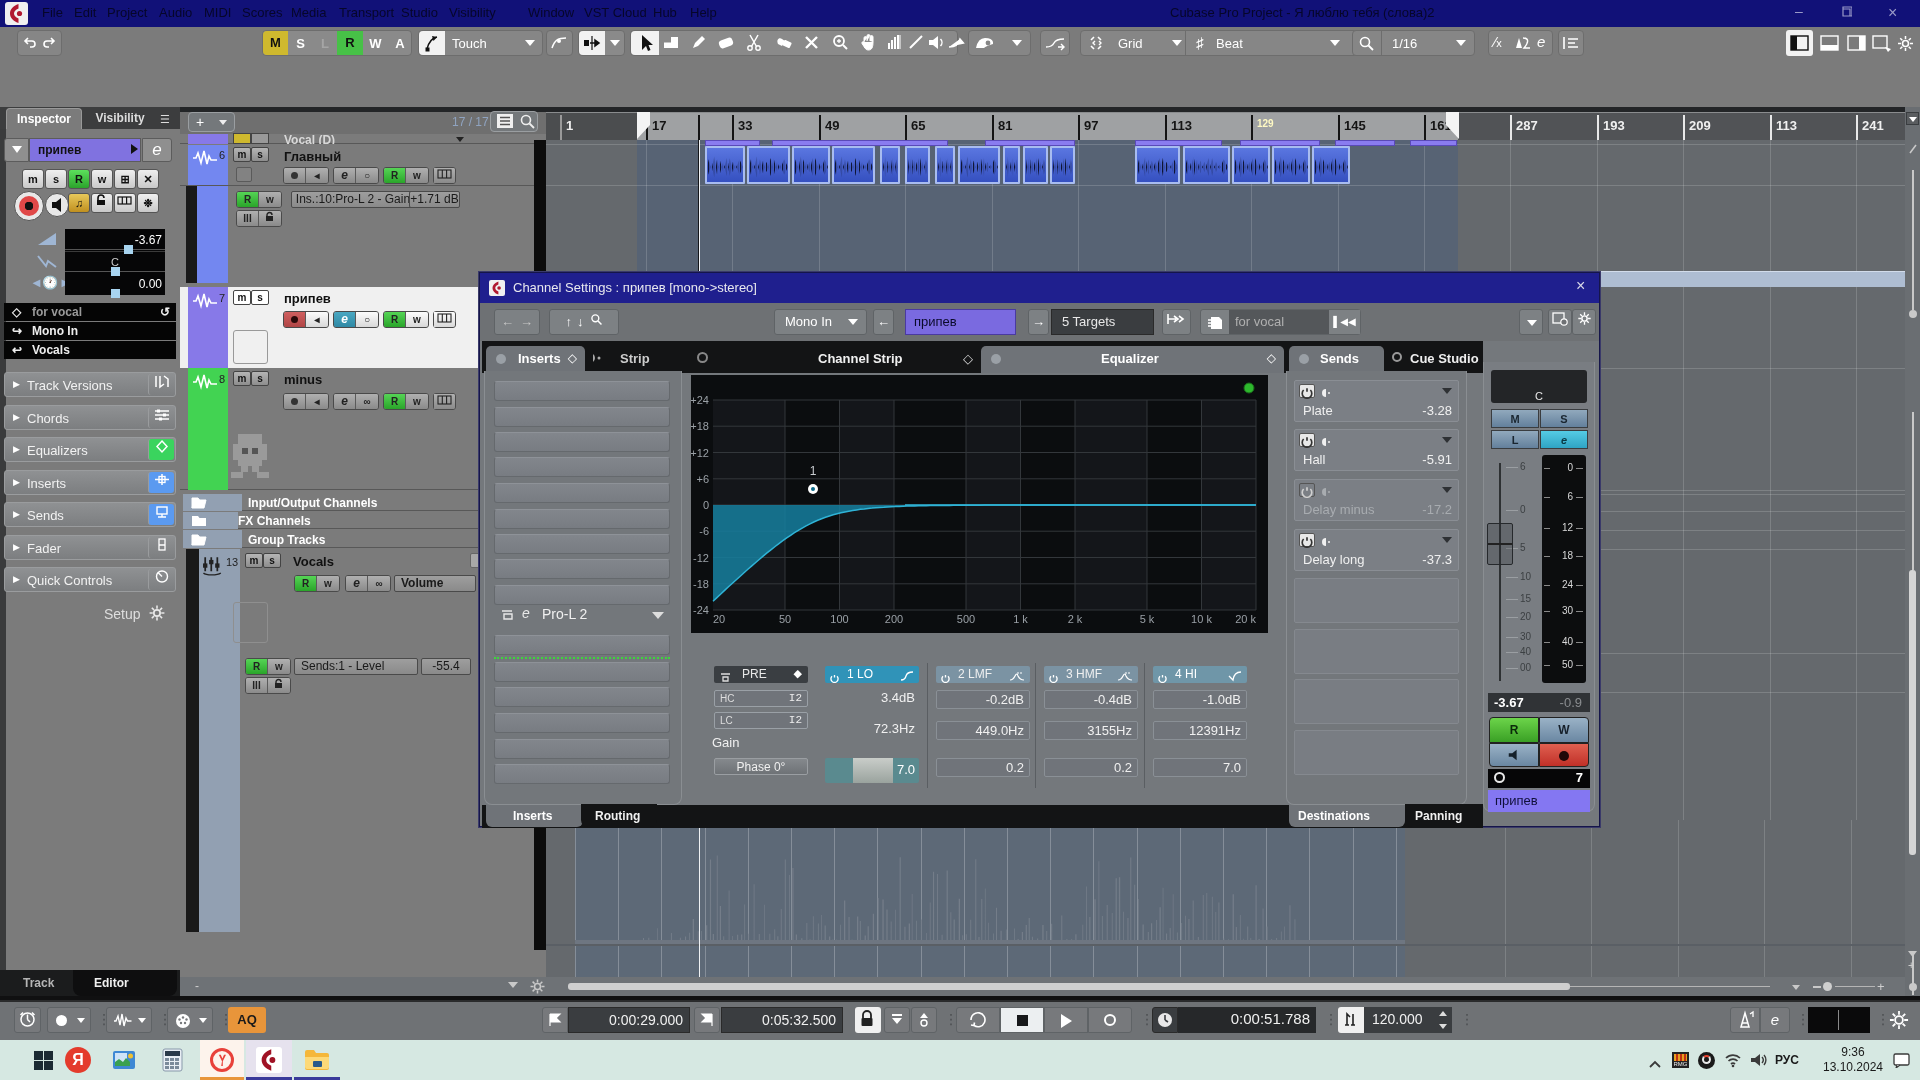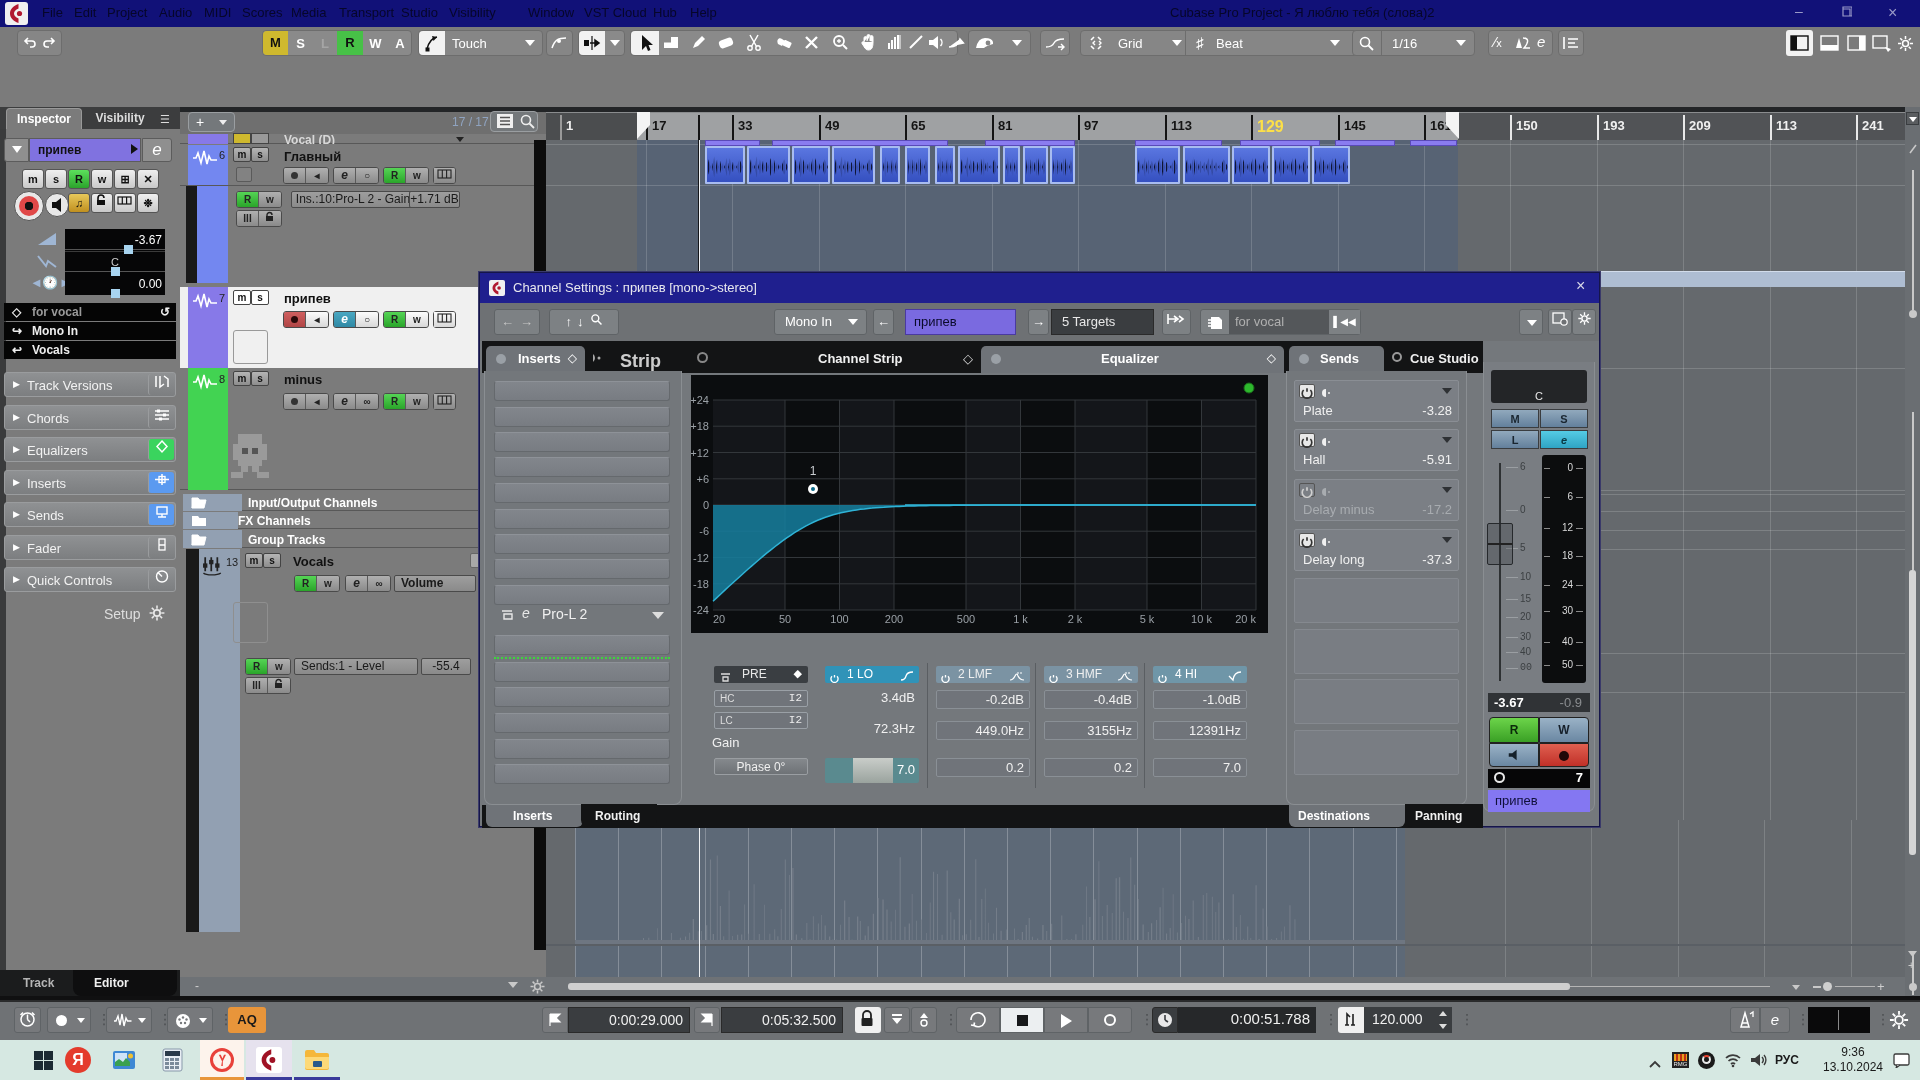--- a/index.html
+++ b/index.html
@@ -612,27 +612,27 @@
         <div class="abs" style="left:279px;top:11px;color:#141414;font-size:13px;font-weight:bold;">49</div>
         <div class="abs" style="left:359px;top:8px;width:2px;height:25px;background:#141414;"></div>
         <div class="abs" style="left:365px;top:11px;color:#141414;font-size:13px;font-weight:bold;">65</div>
         <div class="abs" style="left:446px;top:8px;width:2px;height:25px;background:#141414;"></div>
         <div class="abs" style="left:452px;top:11px;color:#141414;font-size:13px;font-weight:bold;">81</div>
         <div class="abs" style="left:532px;top:8px;width:2px;height:25px;background:#141414;"></div>
         <div class="abs" style="left:538px;top:11px;color:#141414;font-size:13px;font-weight:bold;">97</div>
         <div class="abs" style="left:619px;top:8px;width:2px;height:25px;background:#141414;"></div>
         <div class="abs" style="left:625px;top:11px;color:#141414;font-size:13px;font-weight:bold;">113</div>
         <div class="abs" style="left:705px;top:8px;width:2px;height:25px;background:#141414;"></div>
-        <div class="abs" style="left:711px;top:11px;color:#fde047;font-size:16px;font-weight:bold;">129</div>
+        <div class="abs" style="left:711px;top:11px;color:#fef9c3;font-size:10px;font-weight:bold;">129</div>
         <div class="abs" style="left:792px;top:8px;width:2px;height:25px;background:#141414;"></div>
         <div class="abs" style="left:798px;top:11px;color:#141414;font-size:13px;font-weight:bold;">145</div>
         <div class="abs" style="left:878px;top:8px;width:2px;height:25px;background:#141414;"></div>
         <div class="abs" style="left:884px;top:11px;color:#141414;font-size:13px;font-weight:bold;">161</div>
         <div class="abs" style="left:964px;top:8px;width:2px;height:25px;background:#e8e8e8;"></div>
-        <div class="abs" style="left:970px;top:11px;color:#f0f0f0;font-size:13px;font-weight:bold;">150</div>
+        <div class="abs" style="left:970px;top:11px;color:#f0f0f0;font-size:13px;font-weight:bold;">287</div>
         <div class="abs" style="left:1051px;top:8px;width:2px;height:25px;background:#e8e8e8;"></div>
         <div class="abs" style="left:1057px;top:11px;color:#f0f0f0;font-size:13px;font-weight:bold;">193</div>
         <div class="abs" style="left:1137px;top:8px;width:2px;height:25px;background:#e8e8e8;"></div>
         <div class="abs" style="left:1143px;top:11px;color:#f0f0f0;font-size:13px;font-weight:bold;">209</div>
         <div class="abs" style="left:1224px;top:8px;width:2px;height:25px;background:#e8e8e8;"></div>
         <div class="abs" style="left:1230px;top:11px;color:#f0f0f0;font-size:13px;font-weight:bold;">113</div>
         <div class="abs" style="left:1310px;top:8px;width:2px;height:25px;background:#e8e8e8;"></div>
         <div class="abs" style="left:1316px;top:11px;color:#f0f0f0;font-size:13px;font-weight:bold;">241</div>
       </div>
   <div class="abs" style="left:91px;top:5px;"><svg width="14" height="28">
@@ -868,21 +868,21 @@
   <div class="abs" style="left:2px;top:68px;width:1001px;height:32px;background:#131415;"></div>
   <div class="abs dtab" style="left:6px;top:73px;width:99px;background:#6f7378;border-radius:5px 5px 0 0;">
         <span class="tcirc"></span>
         <span style="position:absolute;left:32px;top:5px;color:#fff;">Inserts</span>
         <span class="tdia">◇</span>
       </div>
   <div class="abs" style="left:110px;top:78px;color:#aaa;"><svg width="14" height="14" viewBox="0 0 14 14">
           <path d="M3 3 a5 5 0 0 1 0 8 z" fill="#aaa"></path>
           <circle cx="9" cy="7" r="1.5" fill="#aaa"></circle>
         </svg></div>
-  <div class="abs" style="left:140px;top:78px;color:#ccc;font-size:18px;font-weight:bold;">Strip</div>
+  <div class="abs" style="left:140px;top:78px;color:#ccc;font-size:13px;font-weight:bold;">Strip</div>
   <div class="abs" style="left:217px;top:79px;width:11px;height:11px;border:2px solid #888;border-radius:50%;"></div>
   <div class="abs" style="left:338px;top:78px;color:#f0f0f0;font-size:13px;font-weight:bold;">Channel Strip</div>
   <div class="abs" style="left:483px;top:78px;color:#ddd;font-size:13px;">◇</div>
   <div class="abs dtab" style="left:501px;top:73px;width:303px;background:#6f7378;border-radius:5px 5px 0 0;">
         <span class="tcirc"></span>
         <span style="position:absolute;left:120px;top:5px;color:#fff;">Equalizer</span>
         <span class="tdia">◇</span>
       </div>
   <div class="abs dtab" style="left:809px;top:73px;width:95px;background:#6f7378;border-radius:5px 5px 0 0;">
         <span class="tcirc"></span>
@@ -1135,21 +1135,21 @@
         <div class="abs" style="left:1040px;top:298px;color:#3c4043;font-size:10px;">10</div>
         <div class="abs" style="left:1026px;top:326px;width:12px;height:1px;background:#9a9ea2;"></div>
         <div class="abs" style="left:1040px;top:320px;color:#3c4043;font-size:10px;">15</div>
         <div class="abs" style="left:1026px;top:344px;width:12px;height:1px;background:#9a9ea2;"></div>
         <div class="abs" style="left:1040px;top:338px;color:#3c4043;font-size:10px;">20</div>
         <div class="abs" style="left:1026px;top:364px;width:12px;height:1px;background:#9a9ea2;"></div>
         <div class="abs" style="left:1040px;top:358px;color:#3c4043;font-size:10px;">30</div>
         <div class="abs" style="left:1026px;top:379px;width:12px;height:1px;background:#9a9ea2;"></div>
         <div class="abs" style="left:1040px;top:373px;color:#3c4043;font-size:10px;">40</div>
         <div class="abs" style="left:1026px;top:395px;width:12px;height:1px;background:#9a9ea2;"></div>
-        <div class="abs" style="left:1040px;top:389px;color:#3c4043;font-size:10px;font-family:Liberation Mono, monospace;">00</div>
+        <div class="abs" style="left:1040px;top:389px;color:#3c4043;font-size:10px;">00</div>
       </div>
   <div class="abs" style="left:1007px;top:250px;width:26px;height:42px;background:rgba(40,44,48,0.25);border:1.5px solid #26292c;border-radius:2px;">
         <div style="position:absolute;left:0;top:19px;width:100%;height:2px;background:#222;"></div>
       </div>
 
   <div class="abs" style="left:1062px;top:182px;width:44px;height:228px;background:#0c0d0e;border-radius:3px;"></div>
   <div id="mticks">
         <div class="abs" style="left:1073px;top:189px;width:20px;color:#d8d8d8;font-size:10px;text-align:right;">0</div>
         <div class="abs" style="left:1096px;top:195px;width:7px;height:1px;background:#888;"></div>
         <div class="abs" style="left:1064px;top:195px;width:6px;height:1px;background:#888;"></div>

